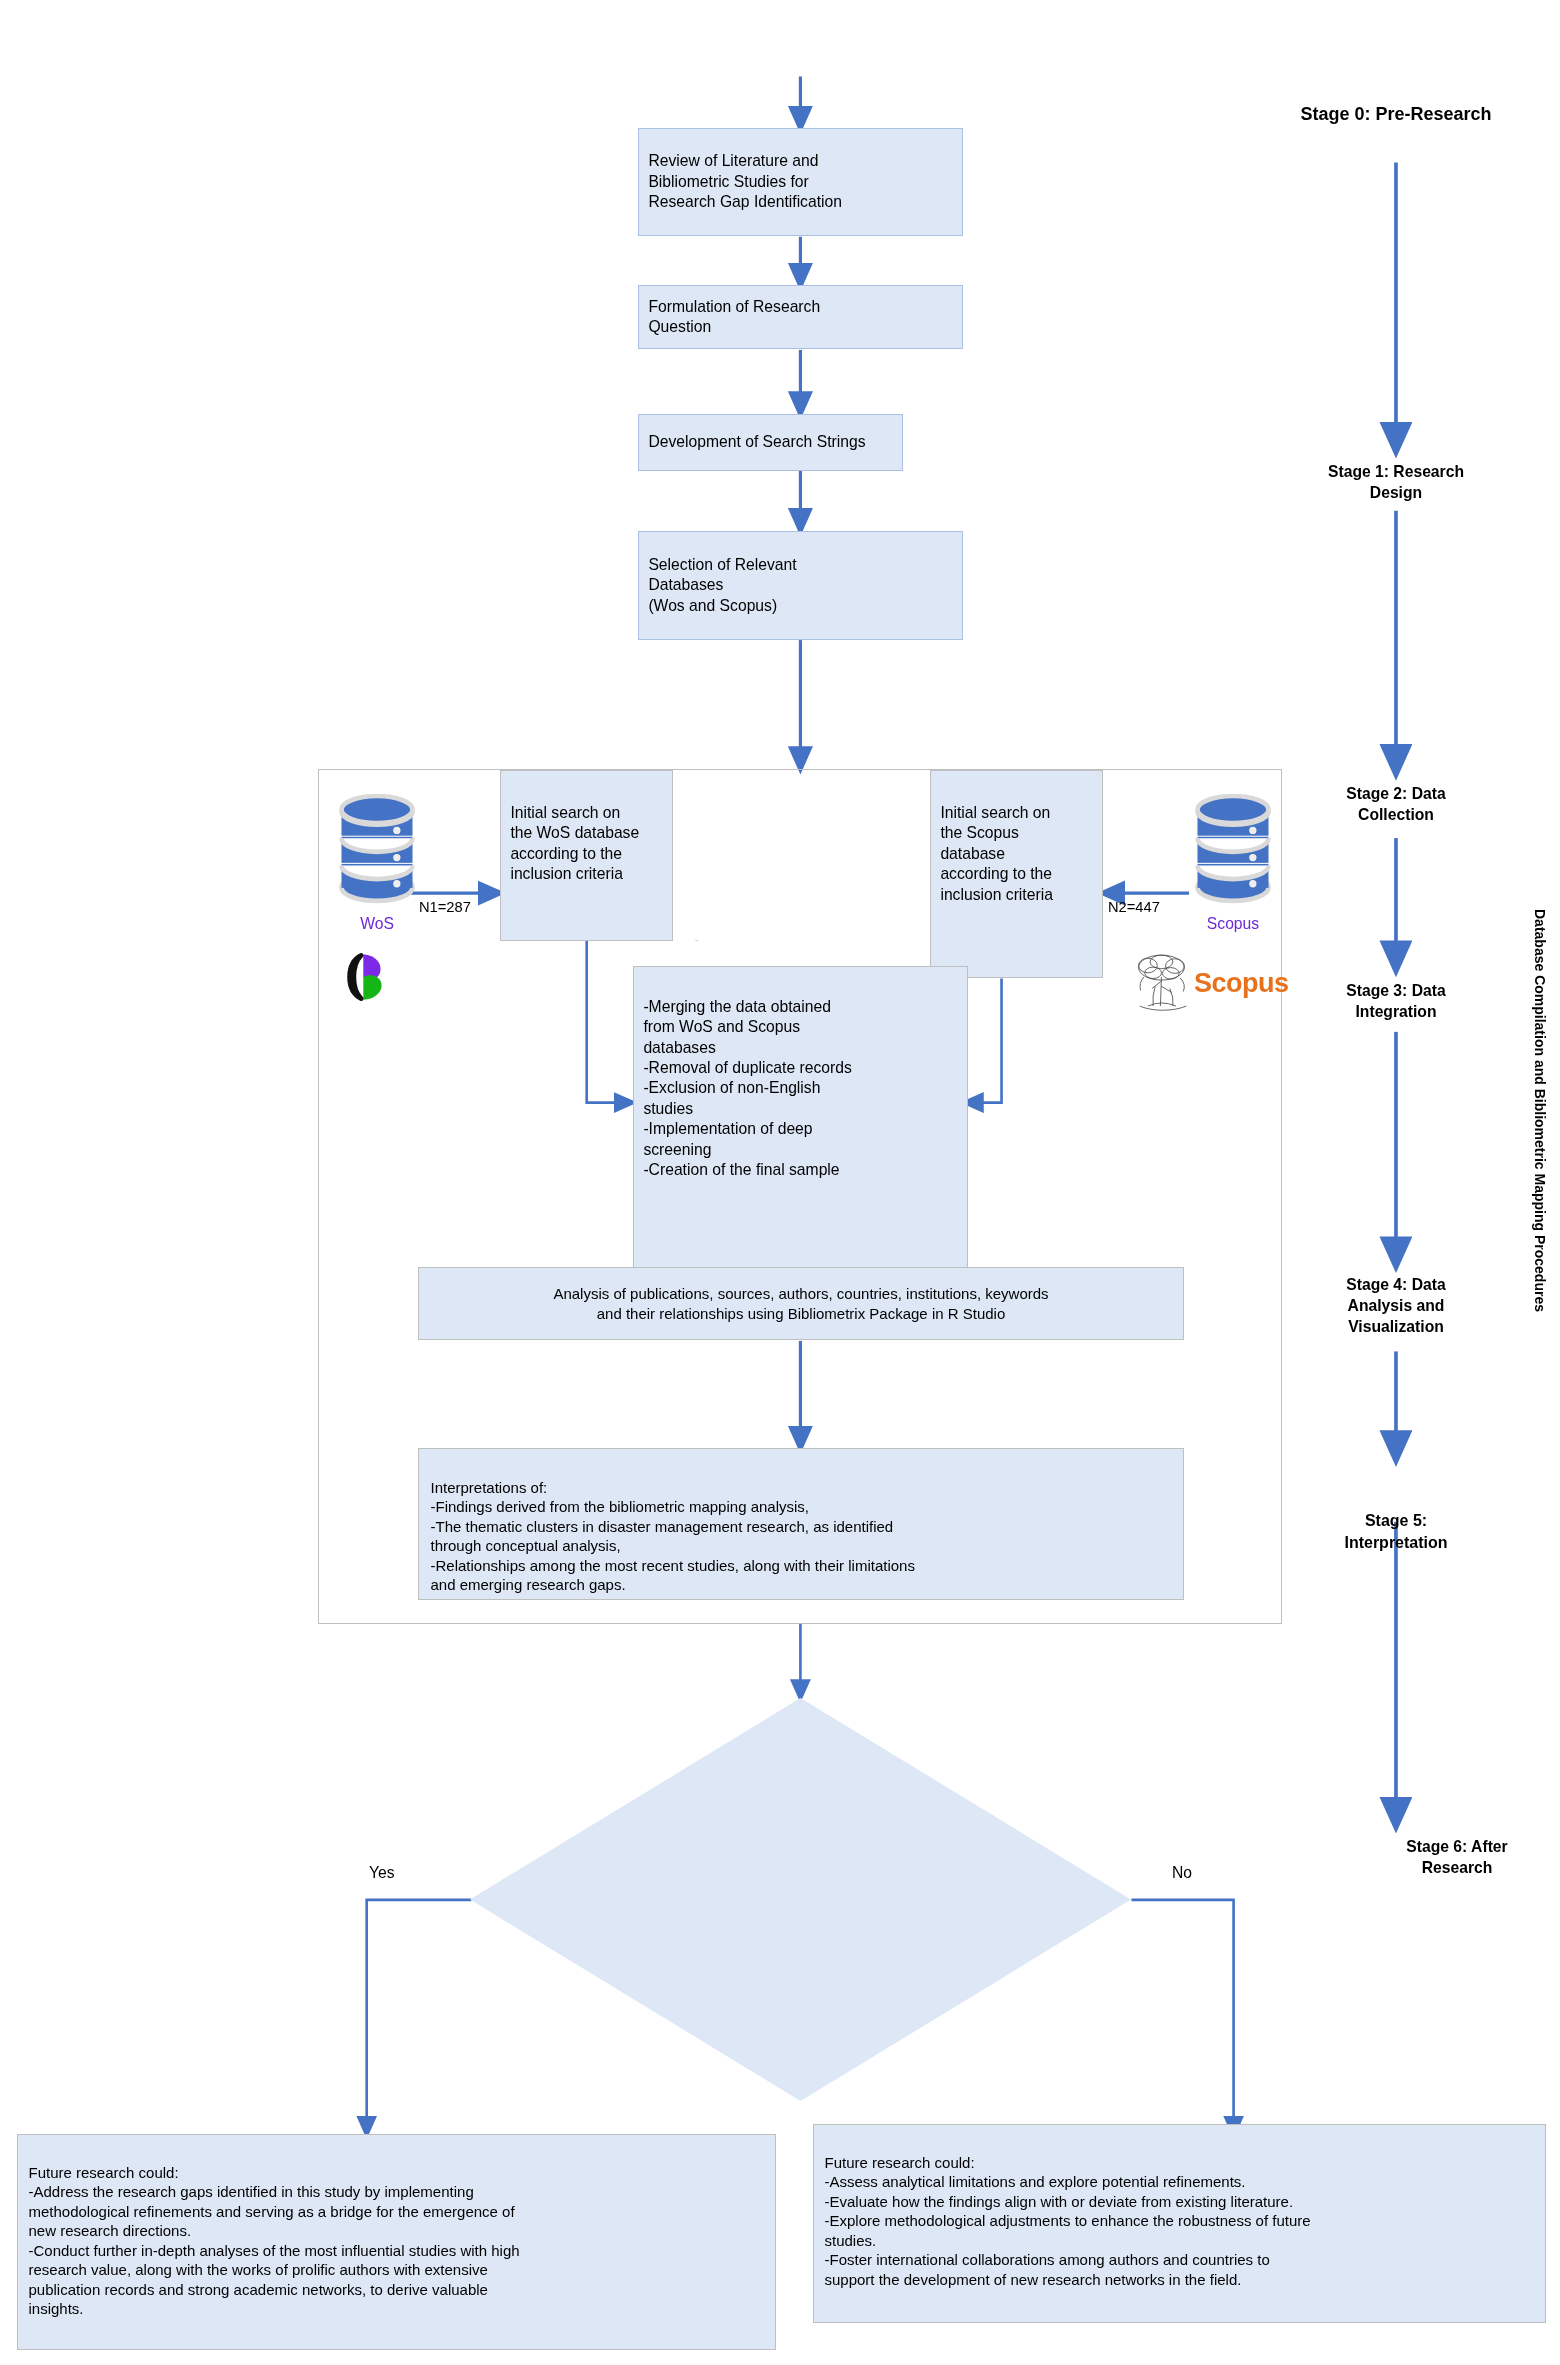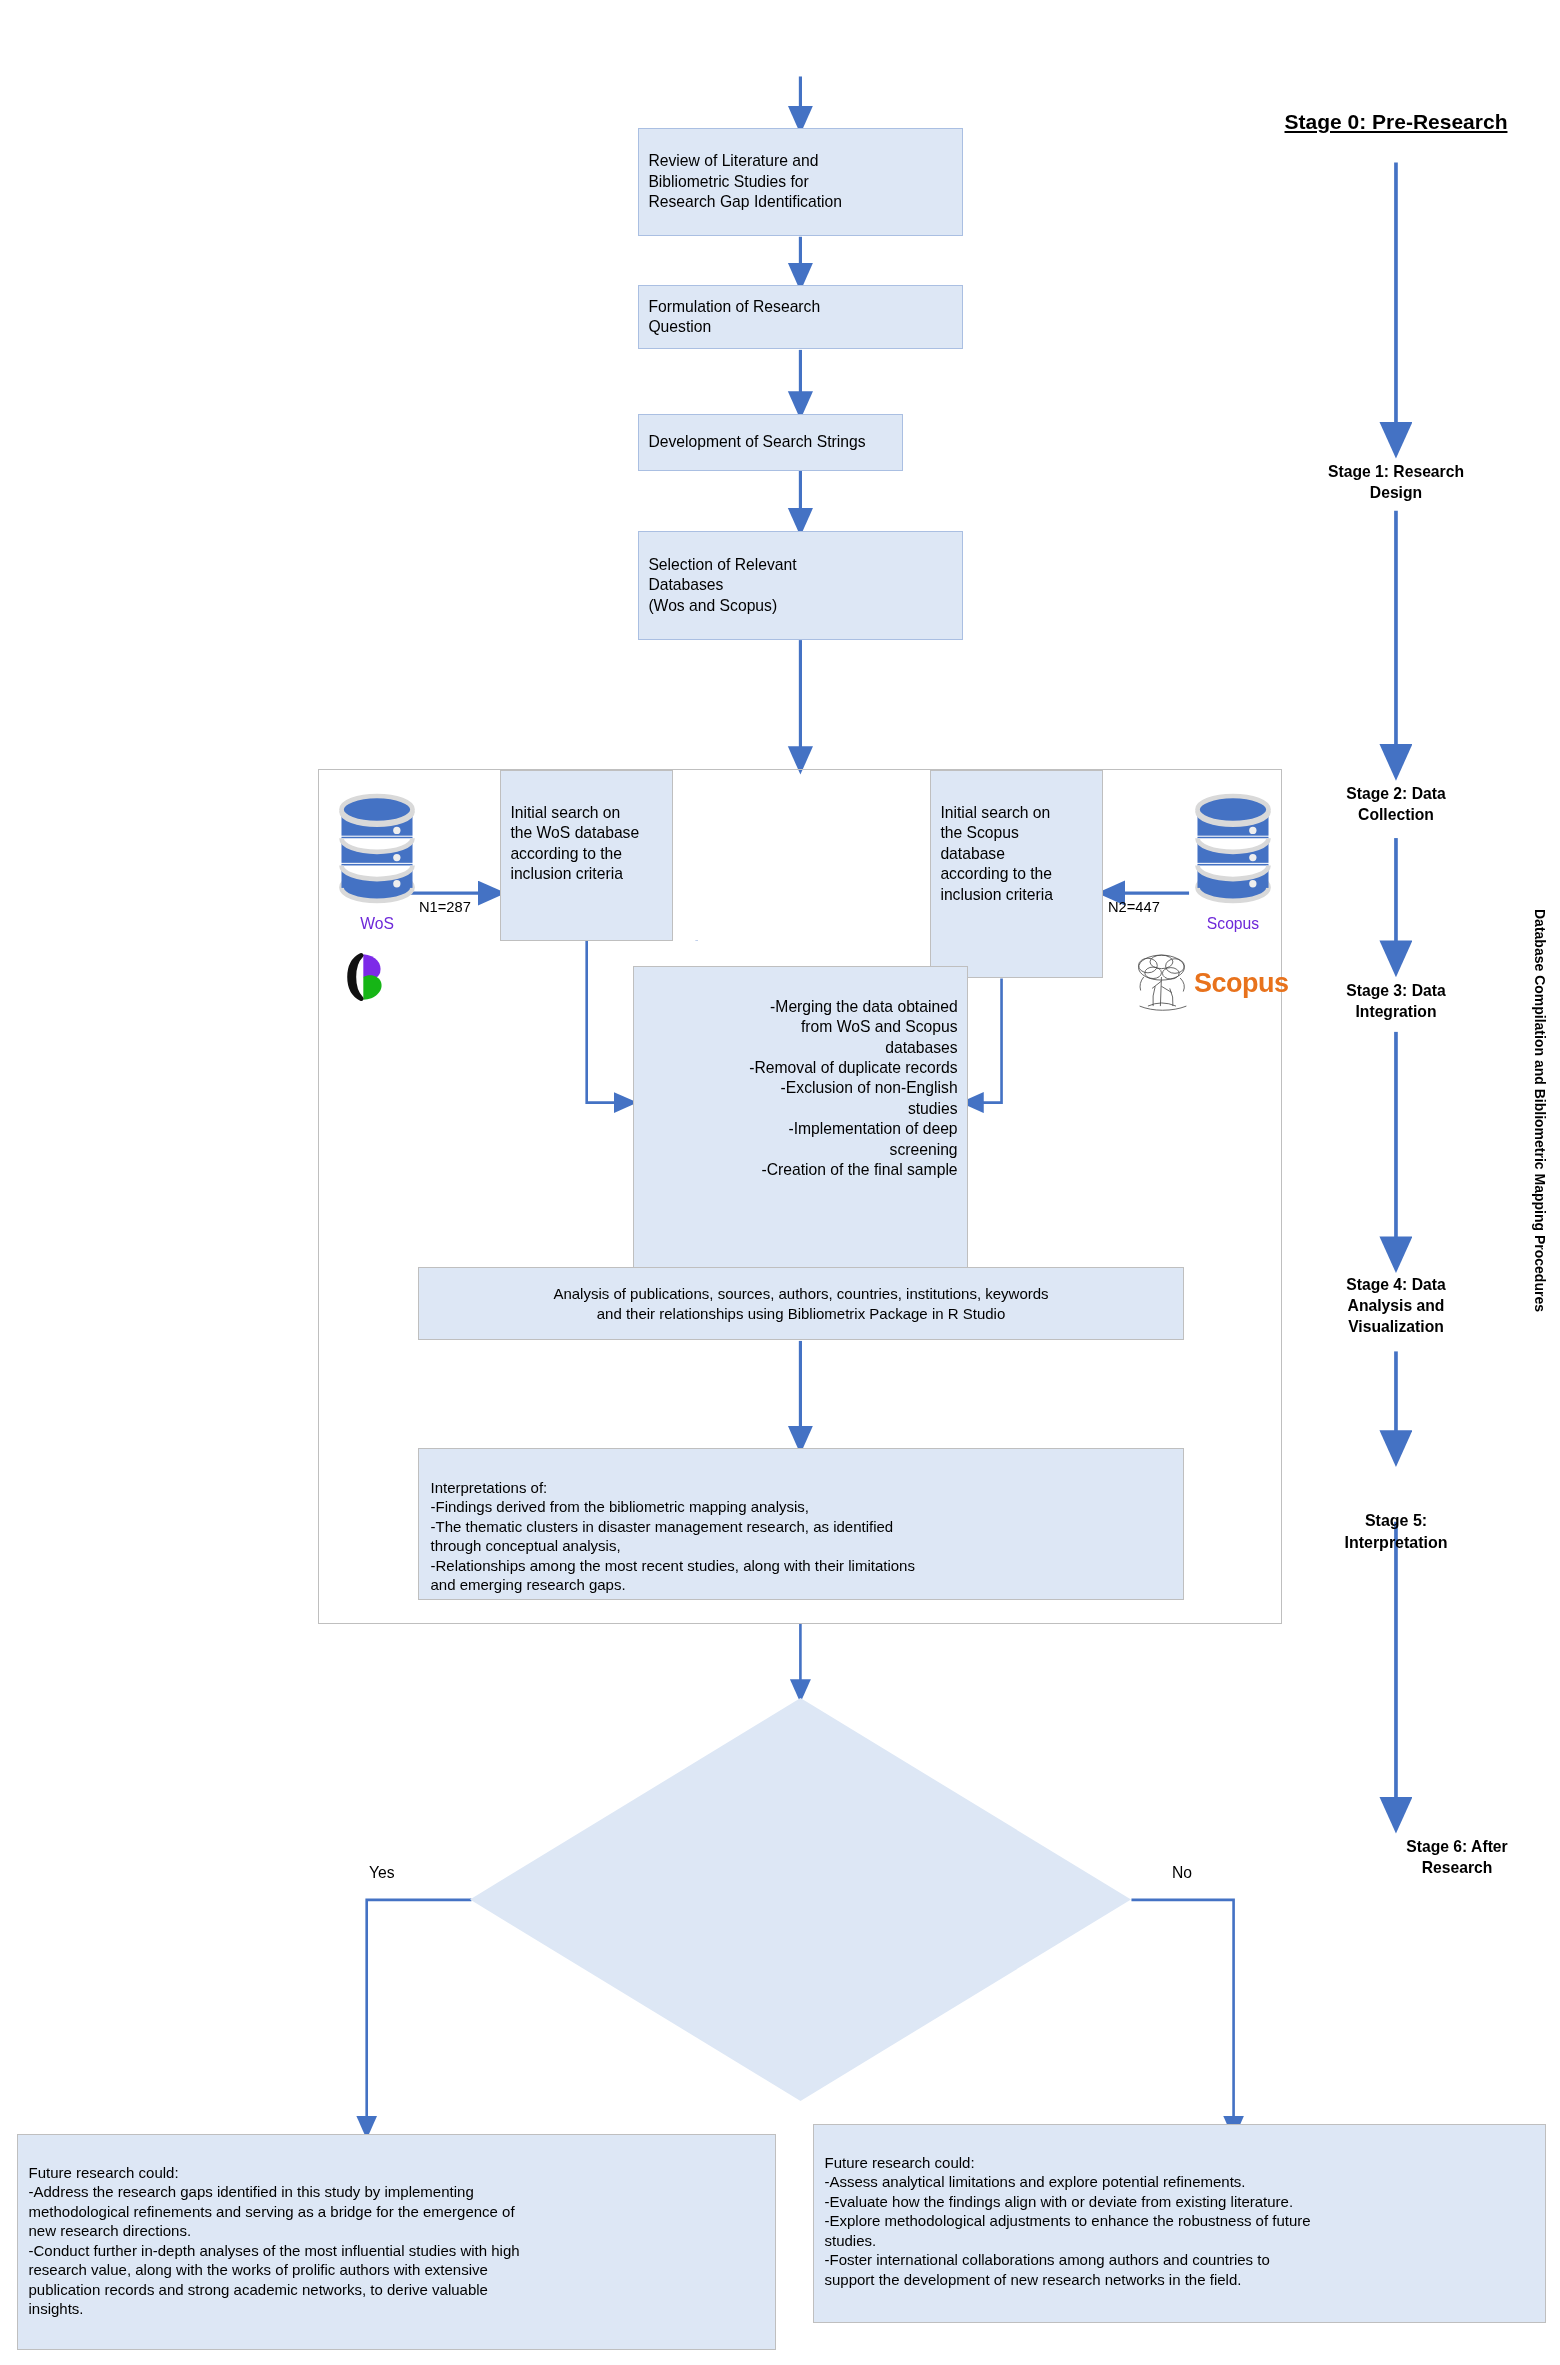--- a/index.html
+++ b/index.html
@@ -163,21 +163,21 @@
   </div>
 
   <div class="node b-grey pad" style="left:930px; top:770px; width:173px; height:208px; font-size:15.7px; padding-top:11.5px;">
     <span>Initial search on
 the Scopus
 database
 according to the
 inclusion criteria</span>
   </div>
 
-  <div class="node b-grey pad" style="left:633px; top:966px; width:335px; height:311px; font-size:15.7px; padding-top:9.4px;text-align:right;">
+  <div class="node b-grey pad" style="left:633px; top:966px; width:335px; height:311px; font-size:15.7px; padding-top:9.4px;">
     <span>-Merging the data obtained
 from WoS and Scopus
 databases
 -Removal of duplicate records
 -Exclusion of non-English
 studies
 -Implementation of deep
 screening
 -Creation of the final sample</span>
   </div>
@@ -273,21 +273,21 @@
   <div class="node b-grey" style="left:813px; top:2124px; width:733px; height:199px; font-size:15px; padding:8.4px 10.5px;">
     <span>Future research could:
 -Assess analytical limitations and explore potential refinements.
 -Evaluate how the findings align with or deviate from existing literature.
 -Explore methodological adjustments to enhance the robustness of future
 studies.
 -Foster international collaborations among authors and countries to
 support the development of new research networks in the field.</span>
   </div>
 
-  <div class="stage" style="left:1265px; top:108px; width:262px; font-size:21px;text-decoration:underline;">Stage 0: Pre-Research</div>
+  <div class="stage" style="left:1265px; top:102px; width:262px; font-size:18px;">Stage 0: Pre-Research</div>
   <div class="stage" style="left:1265px; top:461px; width:262px; font-size:15.7px;">Stage 1: Research
 Design</div>
   <div class="stage" style="left:1265px; top:783px; width:262px; font-size:15.7px;">Stage 2: Data
 Collection</div>
   <div class="stage" style="left:1265px; top:980px; width:262px; font-size:15.7px;">Stage 3: Data
 Integration</div>
   <div class="stage" style="left:1265px; top:1274px; width:262px; font-size:15.7px;">Stage 4: Data
 Analysis and
 Visualization</div>
   <div class="stage" style="left:1265px; top:1466px; width:262px; font-size:16px;margin-top:44px;">Stage 5:

